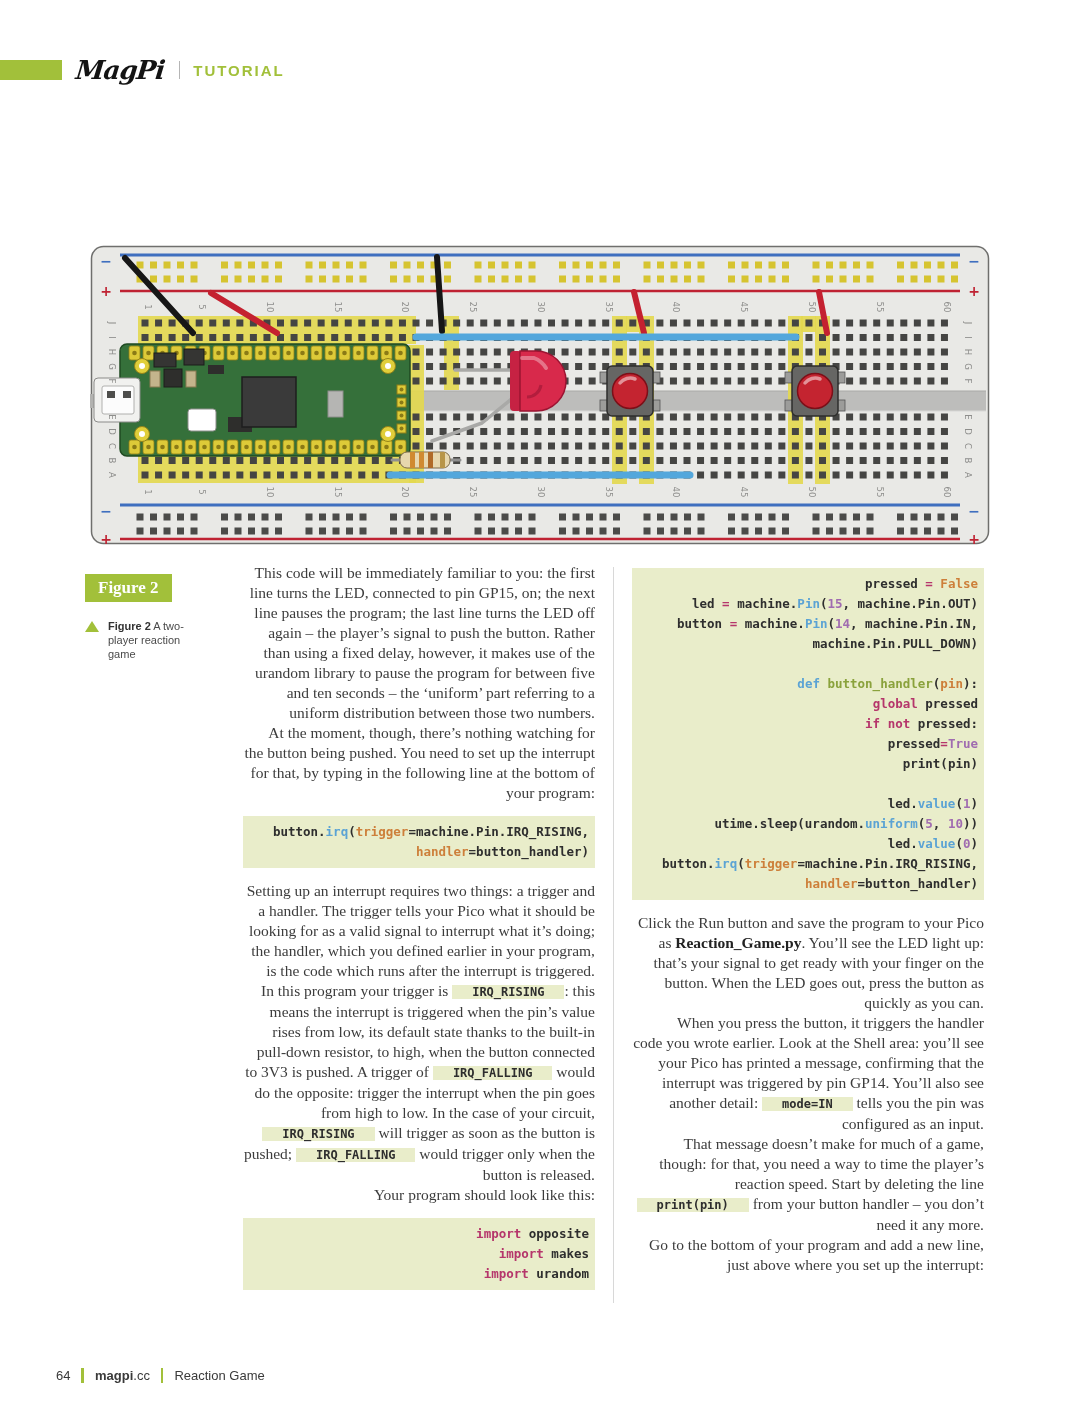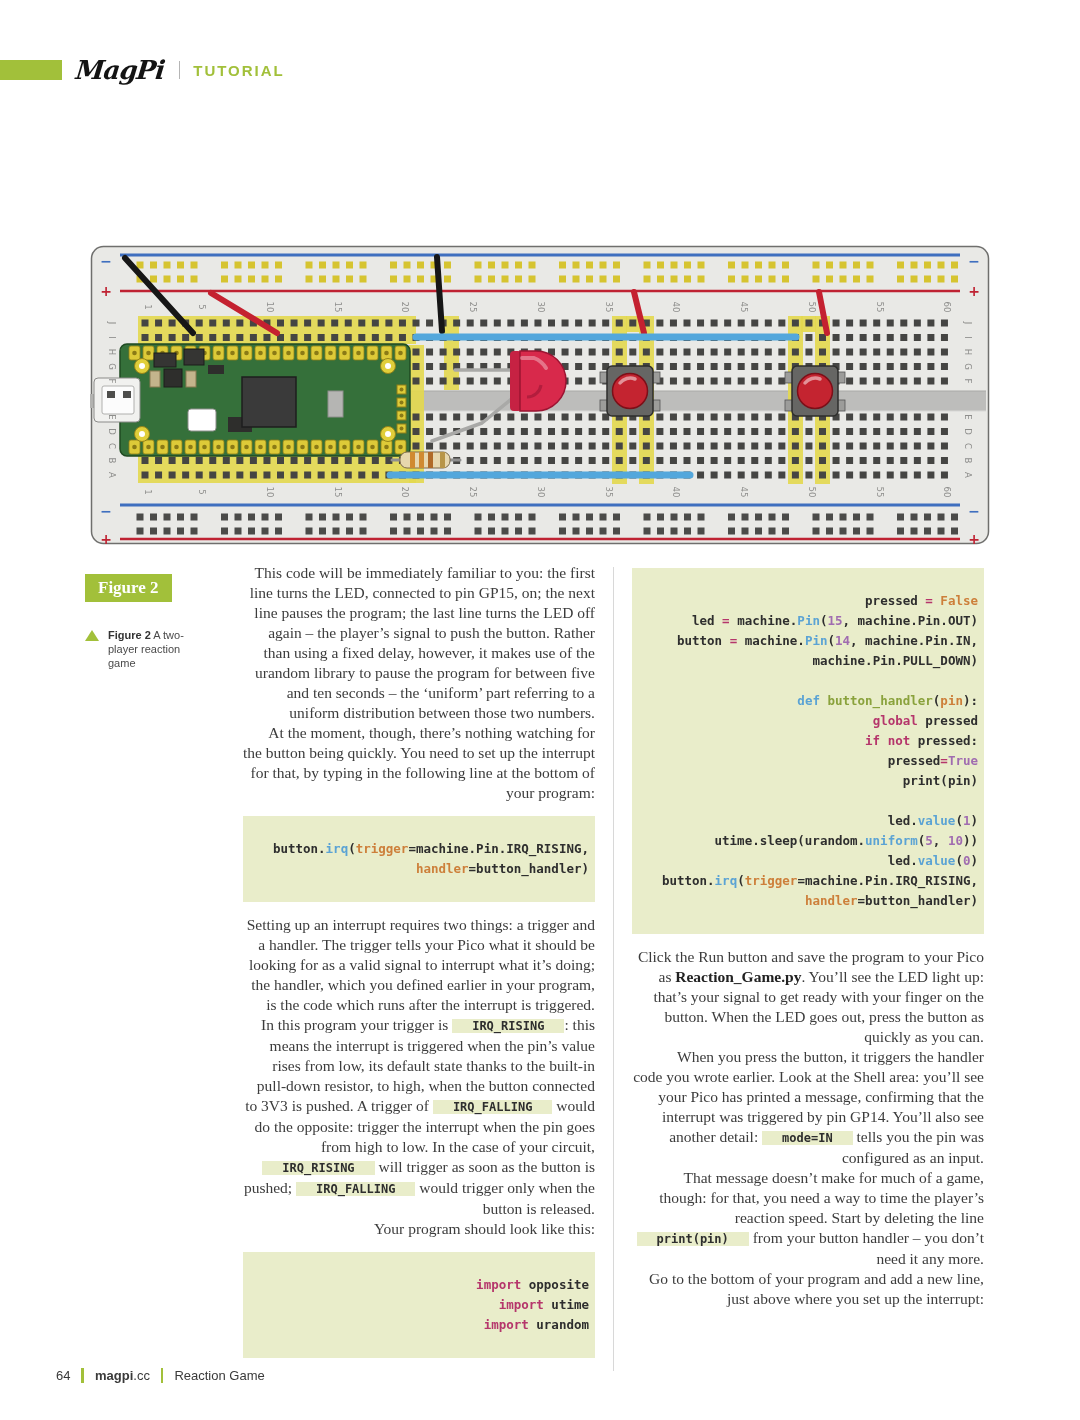--- a/index.html
+++ b/index.html
@@ -11,30 +11,30 @@
 .logo{font-family:"DejaVu Serif",serif;font-style:italic;font-weight:bold;font-size:26px;color:#141414;margin-left:14px;letter-spacing:-1px;transform:skewX(-6deg)}
 .hsep{width:1px;height:18px;background:#b5b5b5;margin:0 13px 0 15px}
 .section{font-family:"Liberation Sans",sans-serif;font-weight:bold;font-size:15px;color:var(--accent);letter-spacing:2px}
 
 .breadboard{position:absolute;left:90px;top:245px;width:900px;height:300px}
 .bb-lbl{font:8.5px "DejaVu Sans",sans-serif;fill:#8e8e8c;text-anchor:middle}
 .bb-sym{font:bold 14px "DejaVu Sans",sans-serif;text-anchor:middle}
 
 .figblock{position:absolute;left:85px;top:574px;width:150px}
 .figbadge{display:inline-block;background:var(--accent);color:#fff;font-family:"Liberation Serif",serif;font-weight:bold;font-size:17px;padding:4px 13px}
-.figcap{display:flex;margin-top:26px;gap:9px}
+.figcap{display:flex;margin-top:17px;gap:9px}
 .tri{width:0;height:0;border-left:7px solid transparent;border-right:7px solid transparent;border-bottom:11px solid var(--accent);margin-top:2px}
 .captext{font:11px/14px "Liberation Sans",sans-serif;color:#4a4a4a;width:95px}
 .captext b{color:#333}
 
 .columns{position:absolute;left:243px;top:563px;width:742px;display:flex}
 .col{width:352px;font:15.5px/20px "Liberation Serif",serif;color:#3c3c3c;text-align:right}
 .divider{width:1px;background:#d8d8d8;margin:4px 18px 0 18px}
 p.ind{text-indent:14px}
-.code{background:var(--code-bg);padding:23px 6px;margin:13px 0;font-family:"DejaVu Sans Mono",monospace;font-weight:bold;font-size:12.5px;line-height:20px;color:#2e2e2e;white-space:pre}
+.code{background:var(--code-bg);padding:6px 6px;margin:13px 0;font-family:"DejaVu Sans Mono",monospace;font-weight:bold;font-size:12.5px;line-height:20px;color:#2e2e2e;white-space:pre}
 .code.first{margin-top:5px}
 .cl{min-height:20px}
 .tk-m{color:#b5366b}.tk-b{color:#5ba3d4}.tk-o{color:#cd7f3a}.tk-n{color:#a06cb0}.tk-g{color:#8aa23c}
 .icode{font-family:"DejaVu Sans Mono",monospace;font-weight:bold;font-size:12px;background:var(--code-bg);padding:0 20px;color:#2e2e2e}
 .bd{font-weight:bold;color:#222}
 
 .footer{position:absolute;left:56px;top:1368px;display:flex;align-items:flex-end;font:13px "Liberation Sans",sans-serif;color:#3a3a3a}
 .fpipe{width:2.5px;height:15px;background:var(--accent);margin:0 11px}
 .fsite b{font-weight:bold}
 </style>
@@ -1108,26 +1108,26 @@
     <div class="figbadge">Figure 2</div>
     <div class="figcap">
       <div class="tri"></div>
       <div class="captext"><b>Figure 2</b><span> A two-player reaction game</span></div>
     </div>
   </div>
 
   <div class="columns">
     <div class="col">
       <p><span>This code will be immediately familiar to you: the first line turns the LED, connected to pin GP15, on; the next line pauses the program; the last line turns the LED off again – the player’s signal to push the button. Rather than using a fixed delay, however, it makes use of the urandom library to pause the program for between five and ten seconds – the ‘uniform’ part referring to a uniform distribution between those two numbers.</span></p>
-      <p class="ind"><span>At the moment, though, there’s nothing watching for the button being quickly. You need to set up the interrupt for that, by typing in the following line at the bottom of your program:</span></p>
+      <p class="ind"><span>At the moment, though, there’s nothing watching for the button being pushed. You need to set up the interrupt for that, by typing in the following line at the bottom of your program:</span></p>
       <div class="code"><div class="cl"><span> button.</span><span class="tk-b">irq</span><span>(</span><span class="tk-o">trigger</span><span>=machine.Pin.IRQ_RISING,</span></div><div class="cl"><span class="tk-o">handler</span><span>=button_handler)</span></div></div>
       <p><span>Setting up an interrupt requires two things: a trigger and a handler. The trigger tells your Pico what it should be looking for as a valid signal to interrupt what it’s doing; the handler, which you defined earlier in your program, is the code which runs after the interrupt is triggered.</span></p>
       <p class="ind"><span>In this program your trigger is </span><span class="icode">IRQ_RISING</span><span>: this means the interrupt is triggered when the pin’s value rises from low, its default state thanks to the built-in pull-down resistor, to high, when the button connected to 3V3 is pushed. A trigger of </span><span class="icode">IRQ_FALLING</span><span> would do the opposite: trigger the interrupt when the pin goes from high to low. In the case of your circuit, </span><span class="icode">IRQ_RISING</span><span> will trigger as soon as the button is pushed; </span><span class="icode">IRQ_FALLING</span><span> would trigger only when the button is released.</span></p>
       <p class="ind"><span>Your program should look like this:</span></p>
-      <div class="code"><div class="cl"><span> </span><span class="tk-m">import</span><span> opposite</span></div><div class="cl"><span> </span><span class="tk-m">import</span><span> utime</span></div><div class="cl"><span> </span><span class="tk-m">import</span><span> urandom</span></div></div>
+      <div class="code"><div class="cl"><span> </span><span class="tk-m">import</span><span> opposite</span></div><div class="cl"><span> </span><span class="tk-m">import</span><span> makes</span></div><div class="cl"><span> </span><span class="tk-m">import</span><span> urandom</span></div></div>
     </div>
     <div class="divider"></div>
     <div class="col">
       <div class="code first"><div class="cl"><span> pressed </span><span class="tk-m">=</span><span> </span><span class="tk-o">False</span></div><div class="cl"><span> led </span><span class="tk-m">=</span><span> machine.</span><span class="tk-b">Pin</span><span>(</span><span class="tk-n">15</span><span>, machine.Pin.OUT)</span></div><div class="cl"><span> button </span><span class="tk-m">=</span><span> machine.</span><span class="tk-b">Pin</span><span>(</span><span class="tk-n">14</span><span>, machine.Pin.IN,</span></div><div class="cl"><span>machine.Pin.PULL_DOWN)</span></div><div class="cl">&nbsp;</div><div class="cl"><span> </span><span class="tk-b">def</span><span> </span><span class="tk-g">button_handler</span><span>(</span><span class="tk-o">pin</span><span>):</span></div><div class="cl"><span>     </span><span class="tk-m">global</span><span> pressed</span></div><div class="cl"><span>     </span><span class="tk-m">if</span><span> </span><span class="tk-m">not</span><span> pressed:</span></div><div class="cl"><span>         pressed</span><span class="tk-m">=</span><span class="tk-n">True</span></div><div class="cl"><span>         print(pin)</span></div><div class="cl">&nbsp;</div><div class="cl"><span> led.</span><span class="tk-b">value</span><span>(</span><span class="tk-n">1</span><span>)</span></div><div class="cl"><span> utime.sleep(urandom.</span><span class="tk-b">uniform</span><span>(</span><span class="tk-n">5</span><span>, </span><span class="tk-n">10</span><span>))</span></div><div class="cl"><span> led.</span><span class="tk-b">value</span><span>(</span><span class="tk-n">0</span><span>)</span></div><div class="cl"><span> button.</span><span class="tk-b">irq</span><span>(</span><span class="tk-o">trigger</span><span>=machine.Pin.IRQ_RISING,</span></div><div class="cl"><span class="tk-o">handler</span><span>=button_handler)</span></div></div>
       <p><span>Click the Run button and save the program to your Pico as </span><span class="bd">Reaction_Game.py</span><span>. You’ll see the LED light up: that’s your signal to get ready with your finger on the button. When the LED goes out, press the button as quickly as you can.</span></p>
       <p class="ind"><span>When you press the button, it triggers the handler code you wrote earlier. Look at the Shell area: you’ll see your Pico has printed a message, confirming that the interrupt was triggered by pin GP14. You’ll also see another detail: </span><span class="icode">mode=IN</span><span> tells you the pin was configured as an input.</span></p>
       <p class="ind"><span>That message doesn’t make for much of a game, though: for that, you need a way to time the player’s reaction speed. Start by deleting the line </span><span class="icode">print(pin)</span><span> from your button handler – you don’t need it any more.</span></p>
       <p class="ind"><span>Go to the bottom of your program and add a new line, just above where you set up the interrupt:</span></p>
     </div>
   </div>

